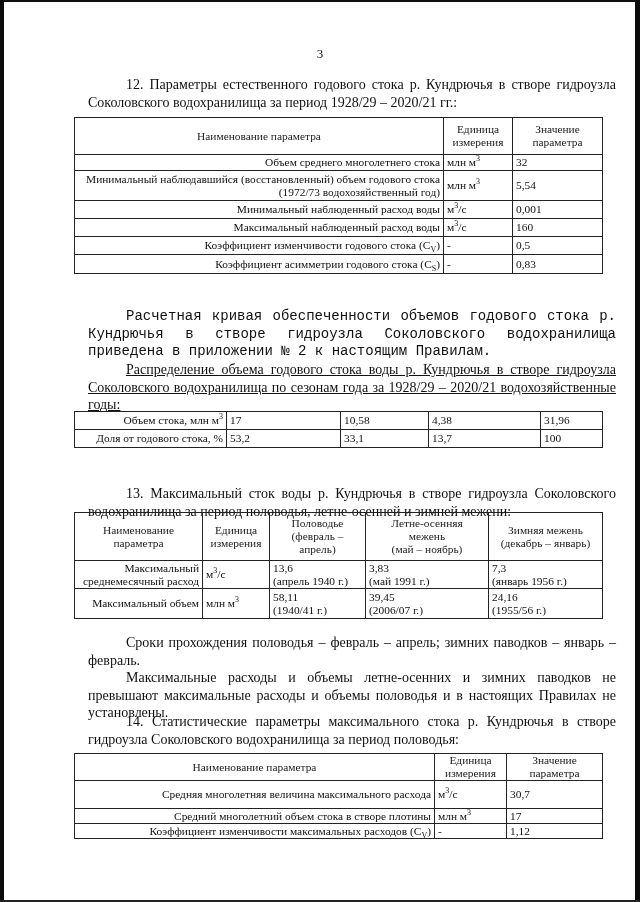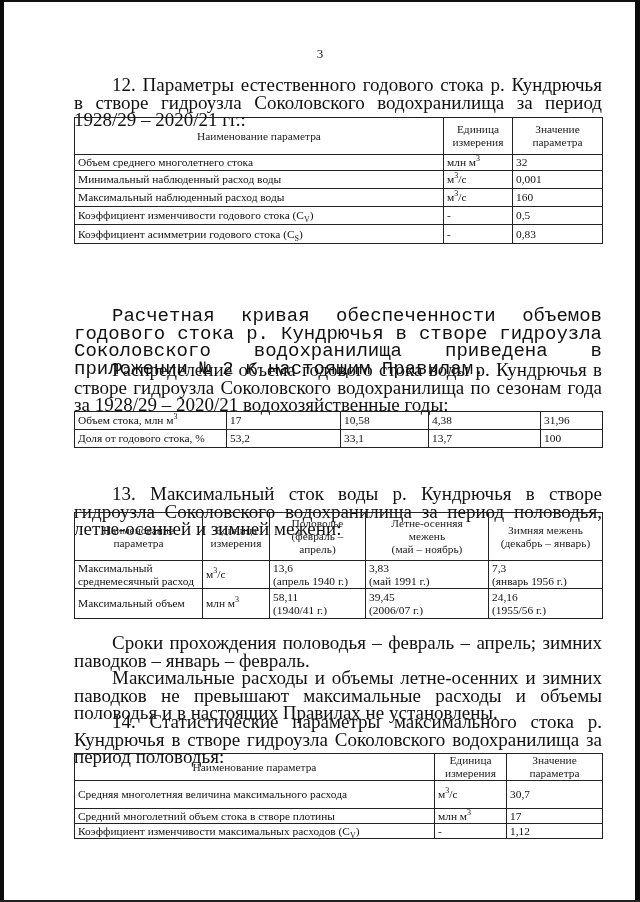--- a/index.html
+++ b/index.html
@@ -9,38 +9,38 @@
     font-family:"Liberation Serif", "DejaVu Serif", serif;
   }
   .scan-border-top { position:absolute; left:0; top:0; width:640px; height:2px; background:#111; }
   .scan-border-left { position:absolute; left:0; top:0; width:4px; height:902px; background:#0b0b0b; }
   .scan-border-right { position:absolute; right:0; top:0; width:5px; height:902px; background:#0b0b0b; }
   .scan-border-bottom { position:absolute; left:0; bottom:0; width:640px; height:2px; background:#222; }
 
   .page-number { position:absolute; top:46px; left:0; width:640px; text-align:center; font-size:13px; }
 
   .para {
-    position:absolute; left:74px; width:528px;
-    font-size:19px; line-height:17.5px; text-align:justify;
+    position:absolute; left:88px; width:528px;
+    font-size:14px; line-height:17.5px; text-align:justify;
     text-align-last:left;
   }
   .para .indent { display:inline-block; width:38px; }
 
   table.doc {
     position:absolute; left:74px; width:528px;
     border-collapse:collapse; table-layout:fixed;
     font-size:11.4px; line-height:13px;
   }
   table.doc td, table.doc th {
     border:1px solid #222; padding:0 3px; font-weight:normal;
     vertical-align:middle;
   }
   table.doc th { text-align:center; color:#222; }
   table.doc td.c { text-align:left; }
-  table.doc td.l { text-align:left; }
+  table.doc td.l { text-align:right; }
   sup { font-size:8px; line-height:0; vertical-align:super; }
   sub { font-size:8px; line-height:0; }
 </style>
 </head>
 <body>
 
 <div class="scan-border-top"></div>
 <div class="scan-border-left"></div>
 <div class="scan-border-right"></div>
 <div class="scan-border-bottom"></div>
@@ -61,20 +61,25 @@
       <tr style="height:37px">
     <th>Наименование параметра</th>
     <th>Единица измерения</th>
     <th>Значение параметра</th>
   </tr>
   <tr style="height:16px">
     <td class="l">Объем среднего многолетнего стока</td>
     <td class="c"><span>млн м</span><sup>3</sup></td>
     <td class="c">32</td>
   </tr>
+  <tr style="height:30px">
+    <td class="l">Минимальный наблюдавшийся (восстановленный) объем годового стока (1972/73 водохозяйственный год)</td>
+    <td class="c"><span>млн м</span><sup>3</sup></td>
+    <td class="c">5,54</td>
+  </tr>
   <tr style="height:18px">
     <td class="l">Минимальный наблюденный расход воды</td>
     <td class="c"><span>м</span><sup>3</sup><span>/с</span></td>
     <td class="c">0,001</td>
   </tr>
   <tr style="height:18px">
     <td class="l">Максимальный наблюденный расход воды</td>
     <td class="c"><span>м</span><sup>3</sup><span>/с</span></td>
     <td class="c">160</td>
   </tr>
@@ -88,21 +93,21 @@
     <td class="c">-</td>
     <td class="c">0,83</td>
   </tr>
 </tbody>
   </table>
 
 <div class="para" style="top:308px;font-family:Liberation Mono, monospace;">
   <span class="indent"></span><span>Расчетная кривая обеспеченности объемов годового стока р. Кундрючья в створе гидроузла Соколовского водохранилища приведена в приложении № 2 к настоящим Правилам.</span>
 </div>
 
-<div class="para" style="top:361px;">
+<div class="para" style="top:361px;text-decoration:underline;">
   <span class="indent"></span><span>Распределение объема годового стока воды р. Кундрючья в створе гидроузла Соколовского водохранилища по сезонам года за 1928/29 – 2020/21 водохозяйственные годы:</span>
 </div>
 
 <table class="doc" style="top:411px;">
   <colgroup>
       <col style="width:152px">
       <col style="width:114px">
       <col style="width:88px">
       <col style="width:112px">
       <col style="width:62px">

